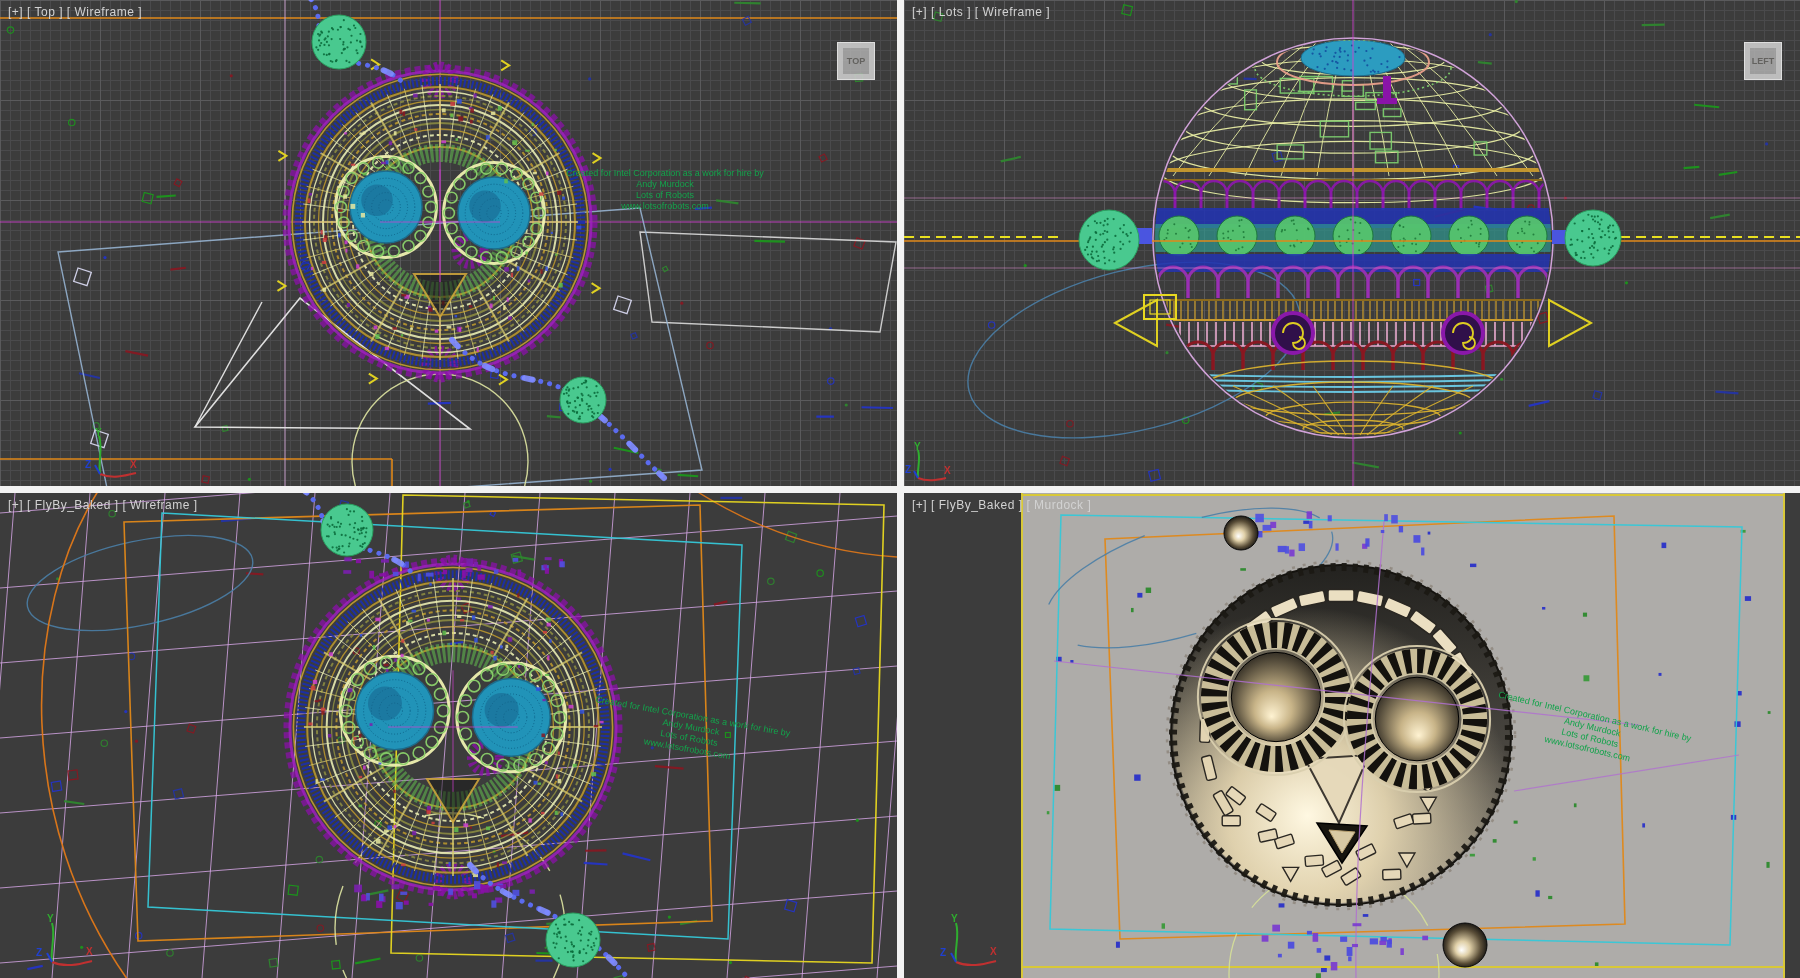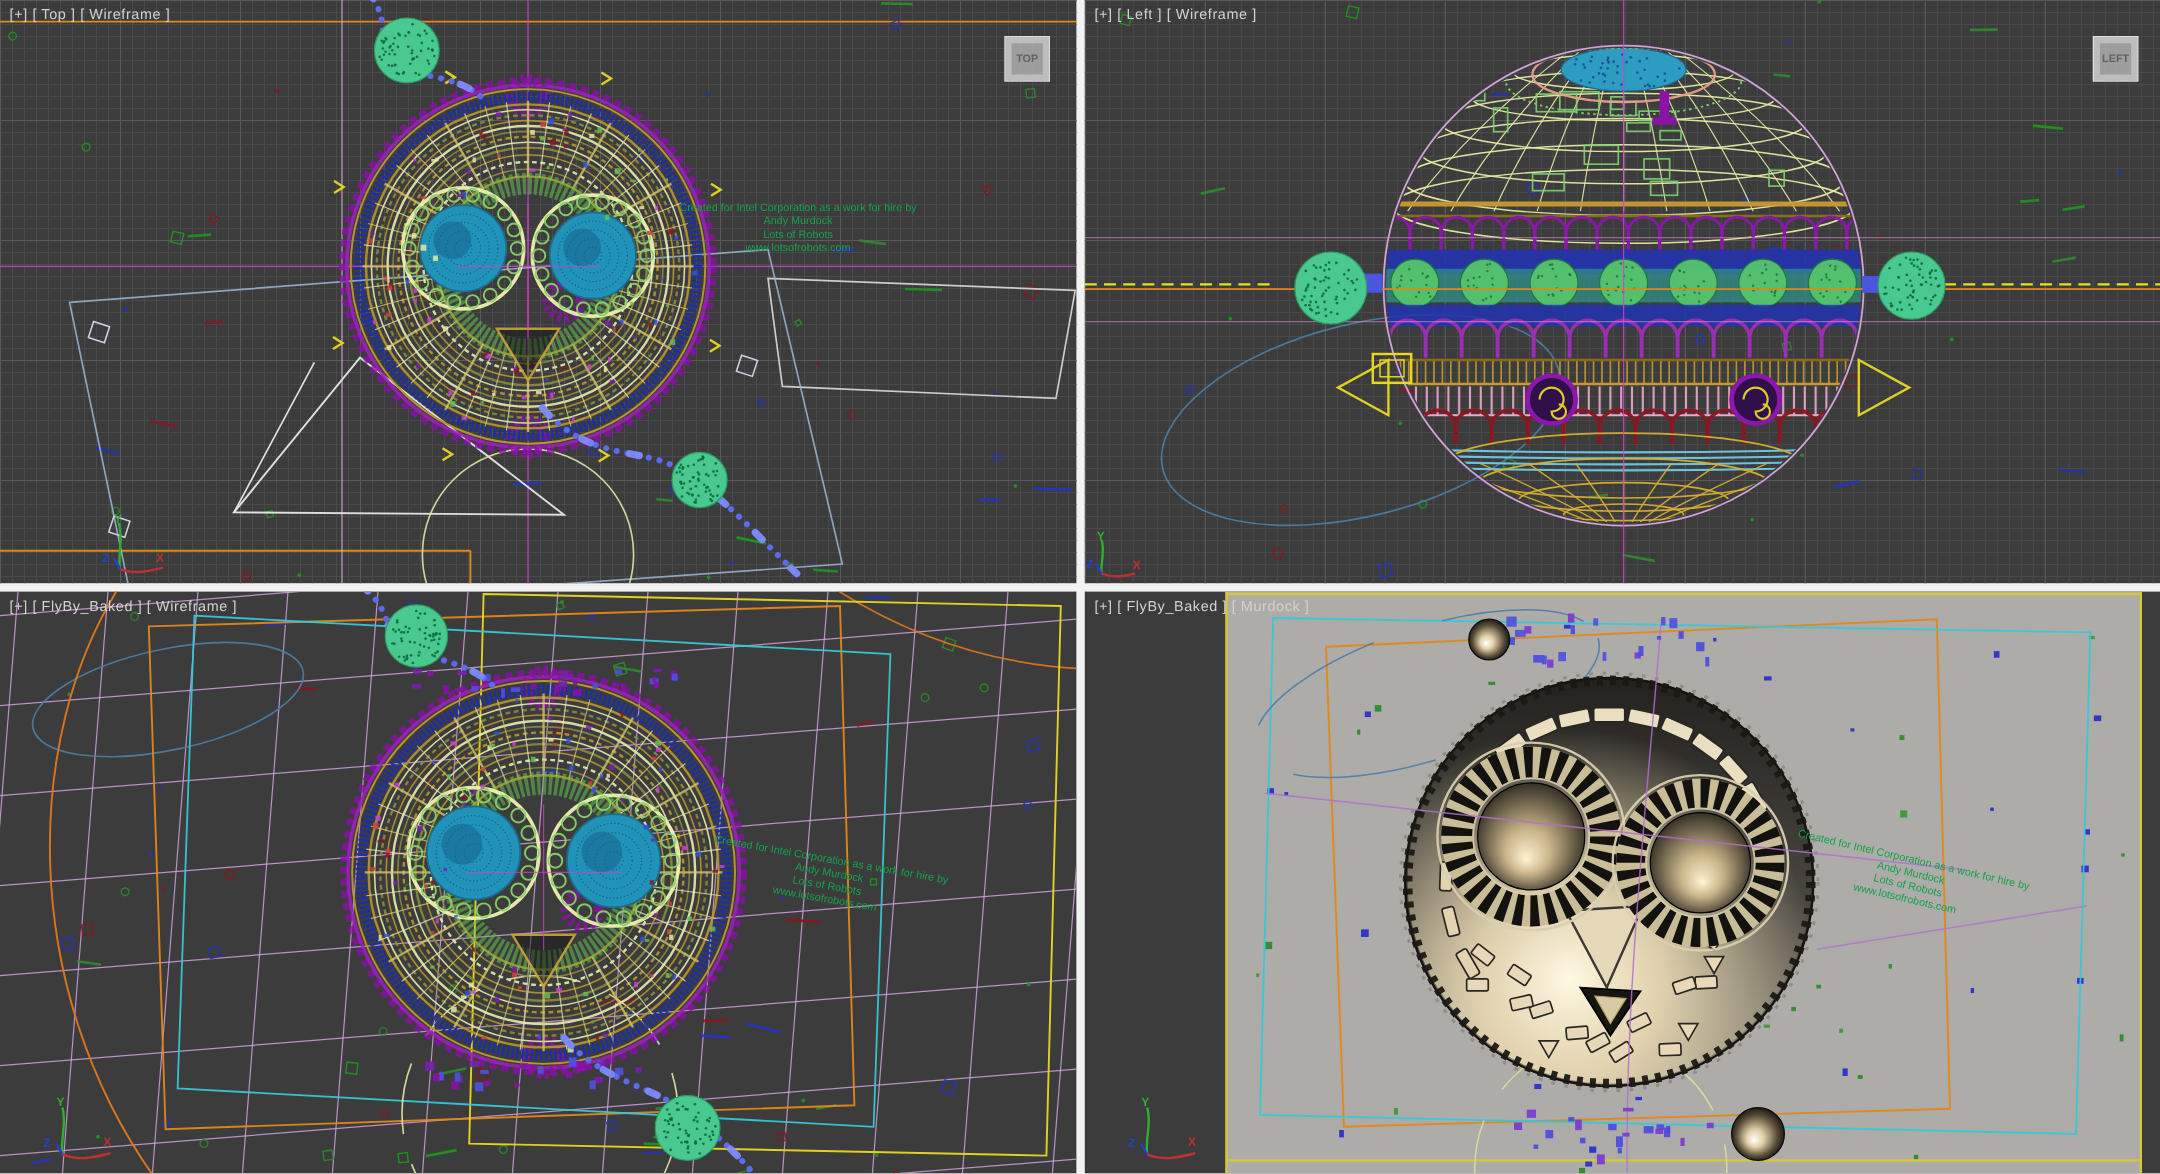--- a/index.html
+++ b/index.html
@@ -10,21 +10,21 @@
     background-image:
       linear-gradient(#5a5a5c 1px, transparent 1px),
       linear-gradient(90deg,#5a5a5c 1px, transparent 1px),
       linear-gradient(#4a4a4c 1px, transparent 1px),
       linear-gradient(90deg,#4a4a4c 1px, transparent 1px);
     background-size:100px 100px,100px 100px,10px 10px,10px 10px;
   }
   .art{position:absolute;left:0;top:0;pointer-events:none;}
   .vplabel{position:absolute;top:5px;left:8px;z-index:5;
     font:12px "Liberation Sans",sans-serif;color:#d2d2d2;letter-spacing:.5px;cursor:pointer;}
-  .viewcube{position:absolute;top:30px;width:36px;height:36px;z-index:5;
+  .viewcube{position:absolute;top:42px;width:36px;height:36px;z-index:5;
     background:rgba(185,185,185,.78);border:1px solid rgba(230,230,230,.9);
     box-shadow:inset 0 0 0 5px rgba(215,215,215,.55);
     display:flex;align-items:center;justify-content:center;
     font:bold 9px "Liberation Sans",sans-serif;color:#63625f;}
   .watermark{position:absolute;z-index:4;font:9px "Liberation Sans",sans-serif;
     color:#13a34b;text-align:center;line-height:11px;width:210px;}
   .tripod{position:absolute;z-index:5;}
   .tripod text{font:bold 10px "Liberation Sans",sans-serif;}
 </style>
 </head>
@@ -1009,21 +1009,21 @@
         <circle cx="688.0997850427884" cy="246.06206026348062" r="1.1" stroke="none" stroke-width="1" fill="#0b6b3c" opacity="0.9"></circle>
         <circle cx="670.6928794822956" cy="223.50345379554176" r="1.1" stroke="none" stroke-width="1" fill="#0b6b3c" opacity="0.9"></circle>
         <circle cx="704.2818046259309" cy="228.02722221690235" r="1.1" stroke="none" stroke-width="1" fill="#0b6b3c" opacity="0.9"></circle>
         <circle cx="680.7168865083403" cy="258.07274254162974" r="1.1" stroke="none" stroke-width="1" fill="#0b6b3c" opacity="0.9"></circle>
         <circle cx="678.2471591730006" cy="231.12181009143322" r="1.1" stroke="none" stroke-width="1" fill="#0b6b3c" opacity="0.9"></circle>
         <circle cx="697.4541046805066" cy="219.661269366064" r="1.1" stroke="none" stroke-width="1" fill="#0b6b3c" opacity="0.9"></circle>
         <circle cx="684.6669602372738" cy="237.43501768693451" r="1.1" stroke="none" stroke-width="1" fill="#0b6b3c" opacity="0.9"></circle>
         <circle cx="689.0433141631192" cy="219.50144703483636" r="1.1" stroke="none" stroke-width="1" fill="#0b6b3c" opacity="0.9"></circle>
         <circle cx="704.4406008168912" cy="227.15217334280445" r="1.1" stroke="none" stroke-width="1" fill="#0b6b3c" opacity="0.9"></circle>
       </svg>
-    <div class="vplabel">[+] [ Left ] [ Wireframe ]</div>
+    <div class="vplabel">[+] [ Lots ] [ Wireframe ]</div>
     <div class="viewcube" style="right:18px">LEFT</div>
     <svg class="tripod" style="left:0px;bottom:0px" width="70" height="44">
       <path d="M14,36 C13,27 17,17 14,8" stroke="#2fae2f" stroke-width="2" fill="none"></path>
       <path d="M14,36 C24,40 33,38 42,36" stroke="#c03030" stroke-width="2" fill="none"></path>
       <path d="M14,36 L10,29" stroke="#2040d0" stroke-width="2" fill="none"></path>
       <text x="10" y="8" fill="#2fae2f">Y</text>
       <text x="40" y="32" fill="#c03030">X</text>
       <text x="1" y="31" fill="#2040d0">Z</text>
     </svg>
   </div>

